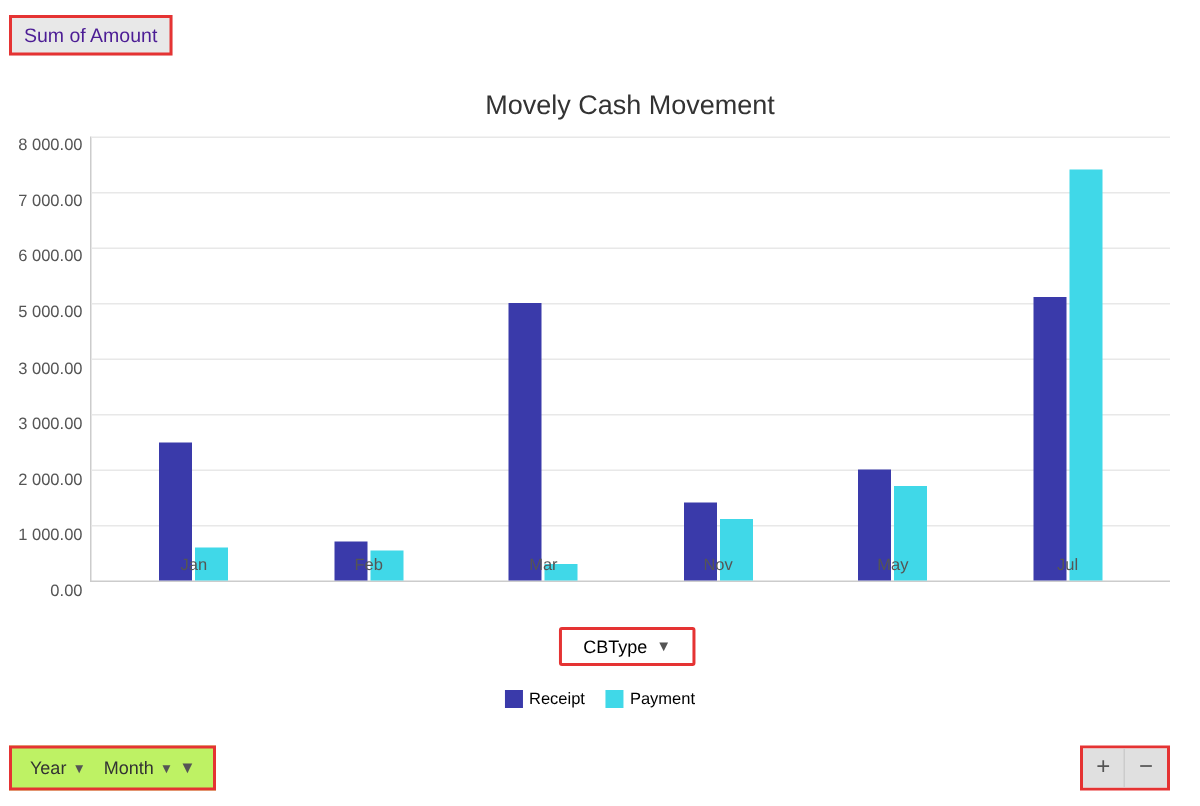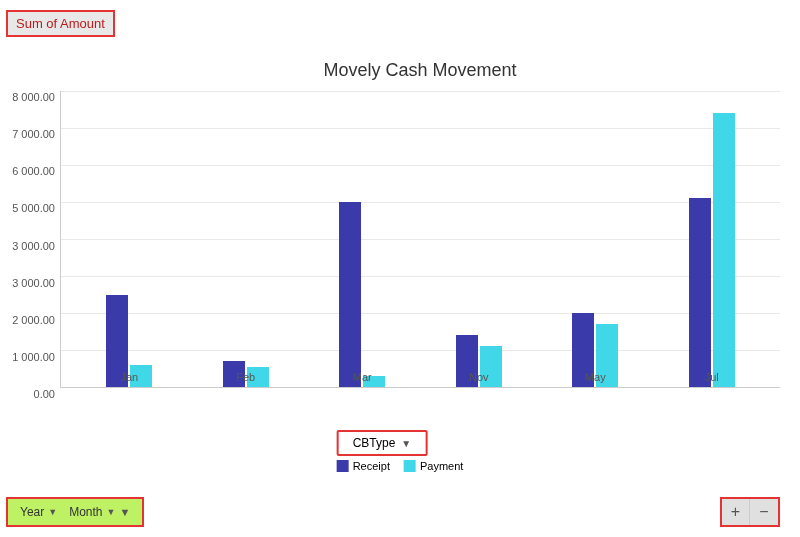--- a/index.html
+++ b/index.html
@@ -16,21 +16,21 @@
     #sum-of-amount-btn {
       position: absolute;
       top: 10px;
       left: 6px;
       border: 2px solid #e53333;
       background: #e8e8e8;
       padding: 4px 8px;
       font-size: 13px;
       font-weight: normal;
       cursor: pointer;
-      color: #b91c1c;
+      color: #4c1d95;
     }
 
     
     #chart-container {
       position: absolute;
       top: 60px;
       left: 60px;
       right: 20px;
       bottom: 110px;
     }
@@ -145,22 +145,22 @@
     }
 
     
     #cbtype-container {
       position: absolute;
       bottom: 65px;
       left: 50%;
       transform: translateX(-50%);
       display: flex;
       flex-direction: column;
-      align-items: flex-start;
-      gap: 4px;
+      align-items: flex-end;
+      gap: 16px;
       margin-top: 20px;
     }
 
     #cbtype-btn {
       border: 2px solid #e53333;
       background: #fff;
       padding: 4px 14px;
       font-size: 12px;
       cursor: pointer;
       display: flex;

